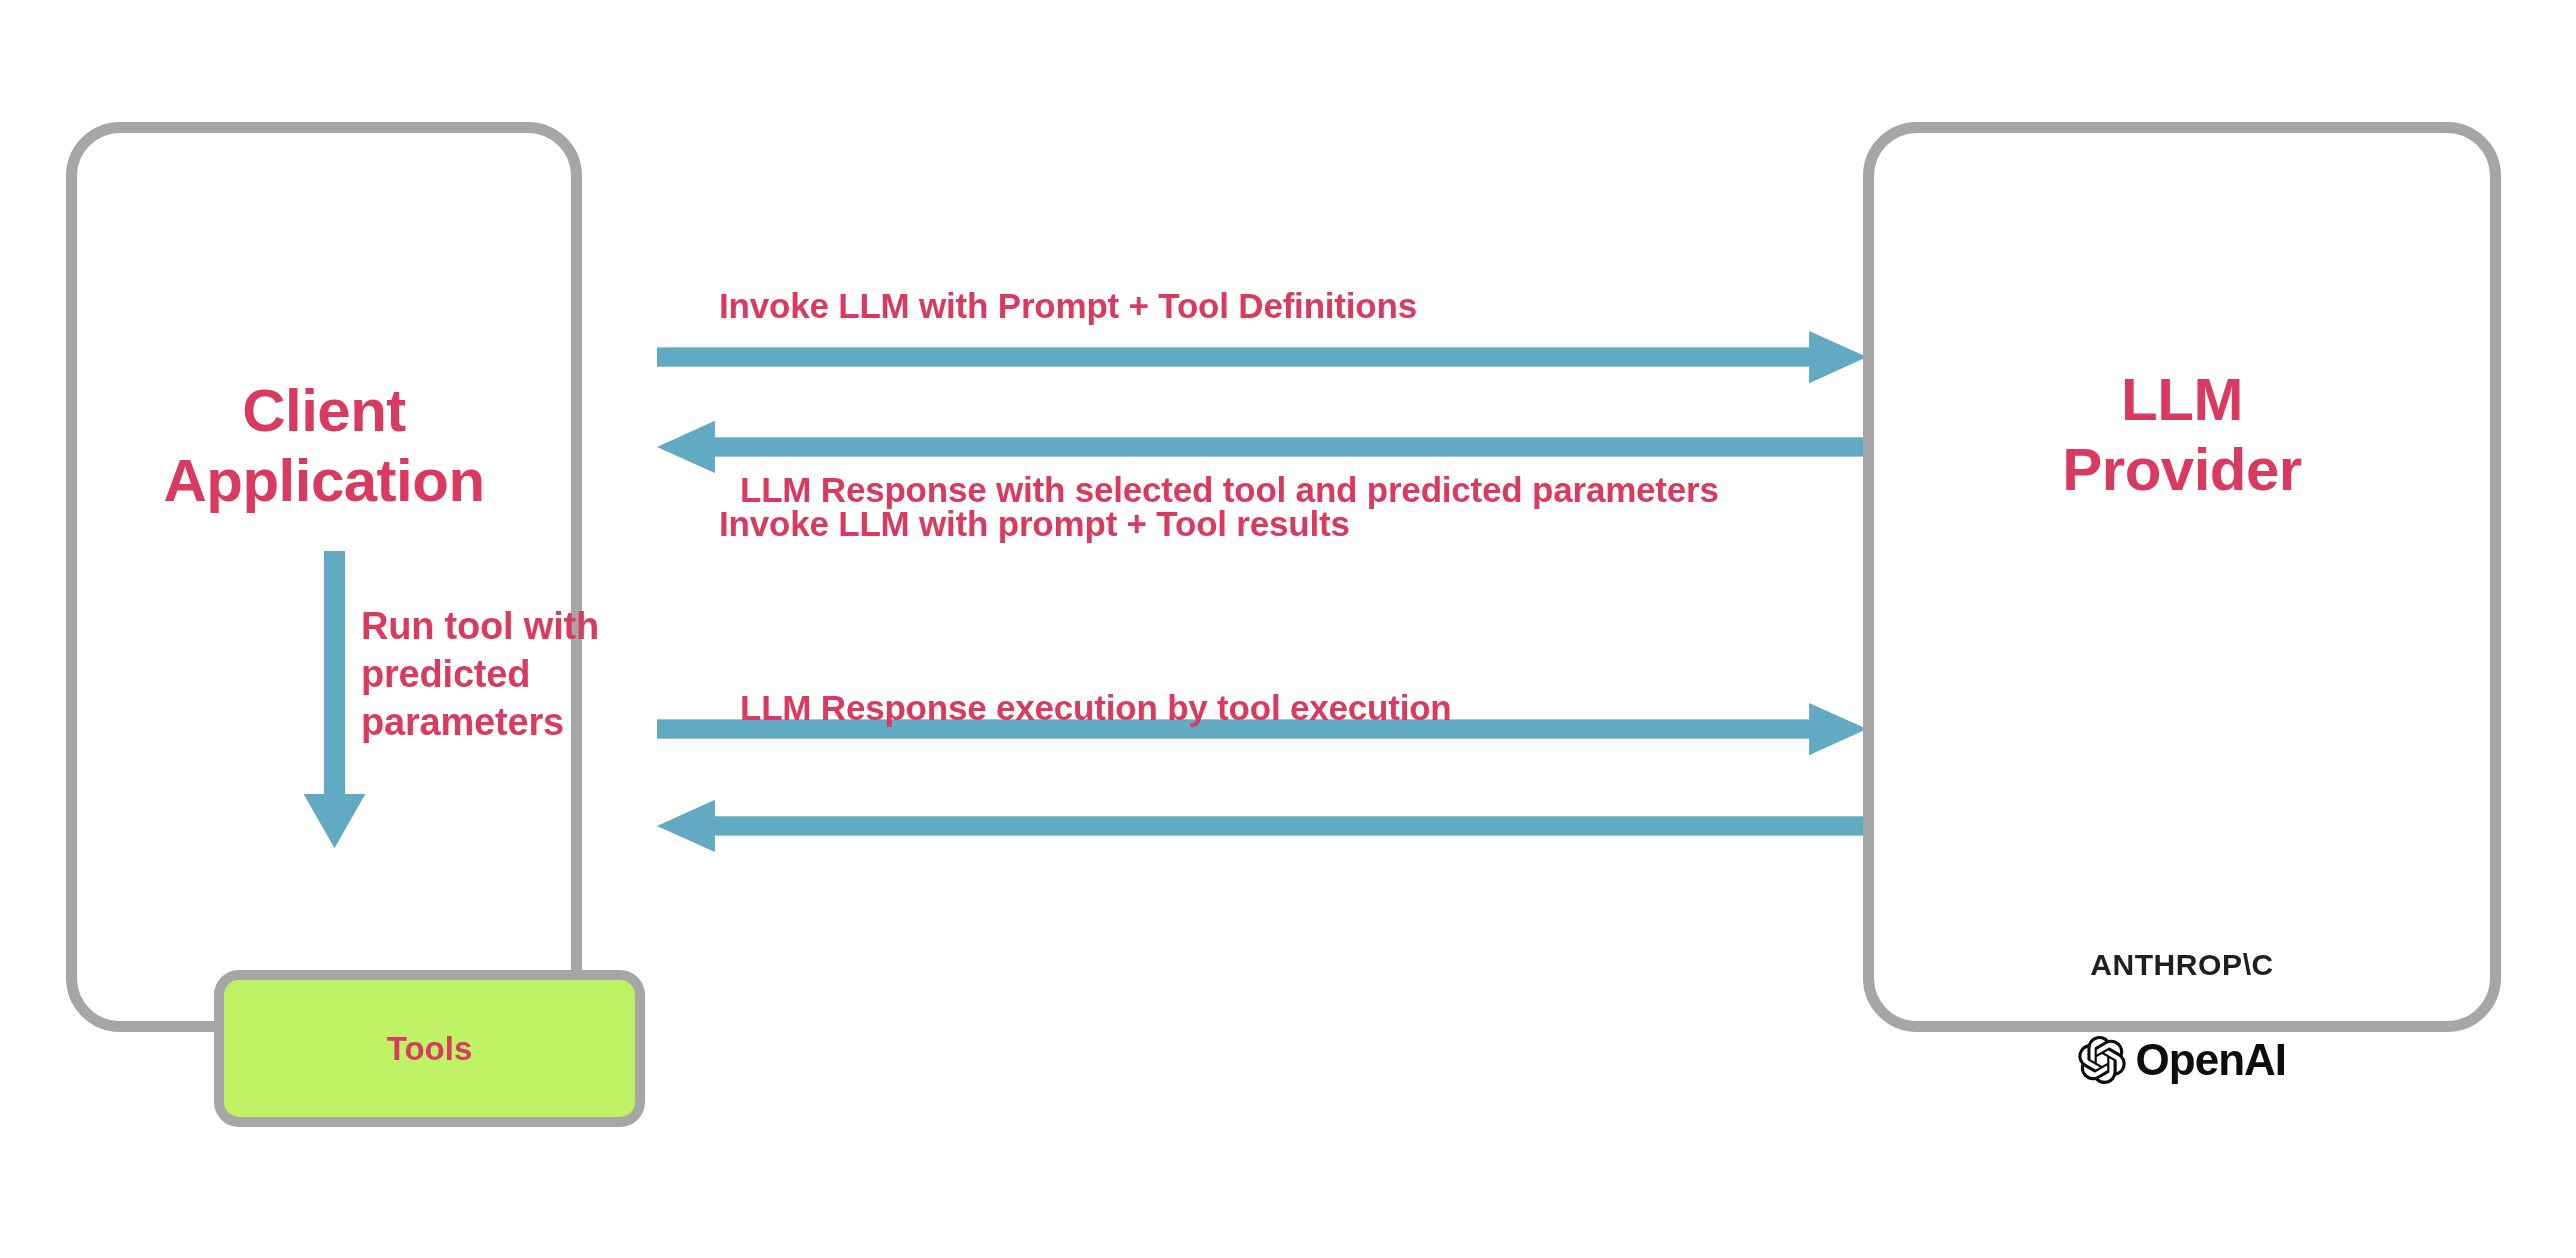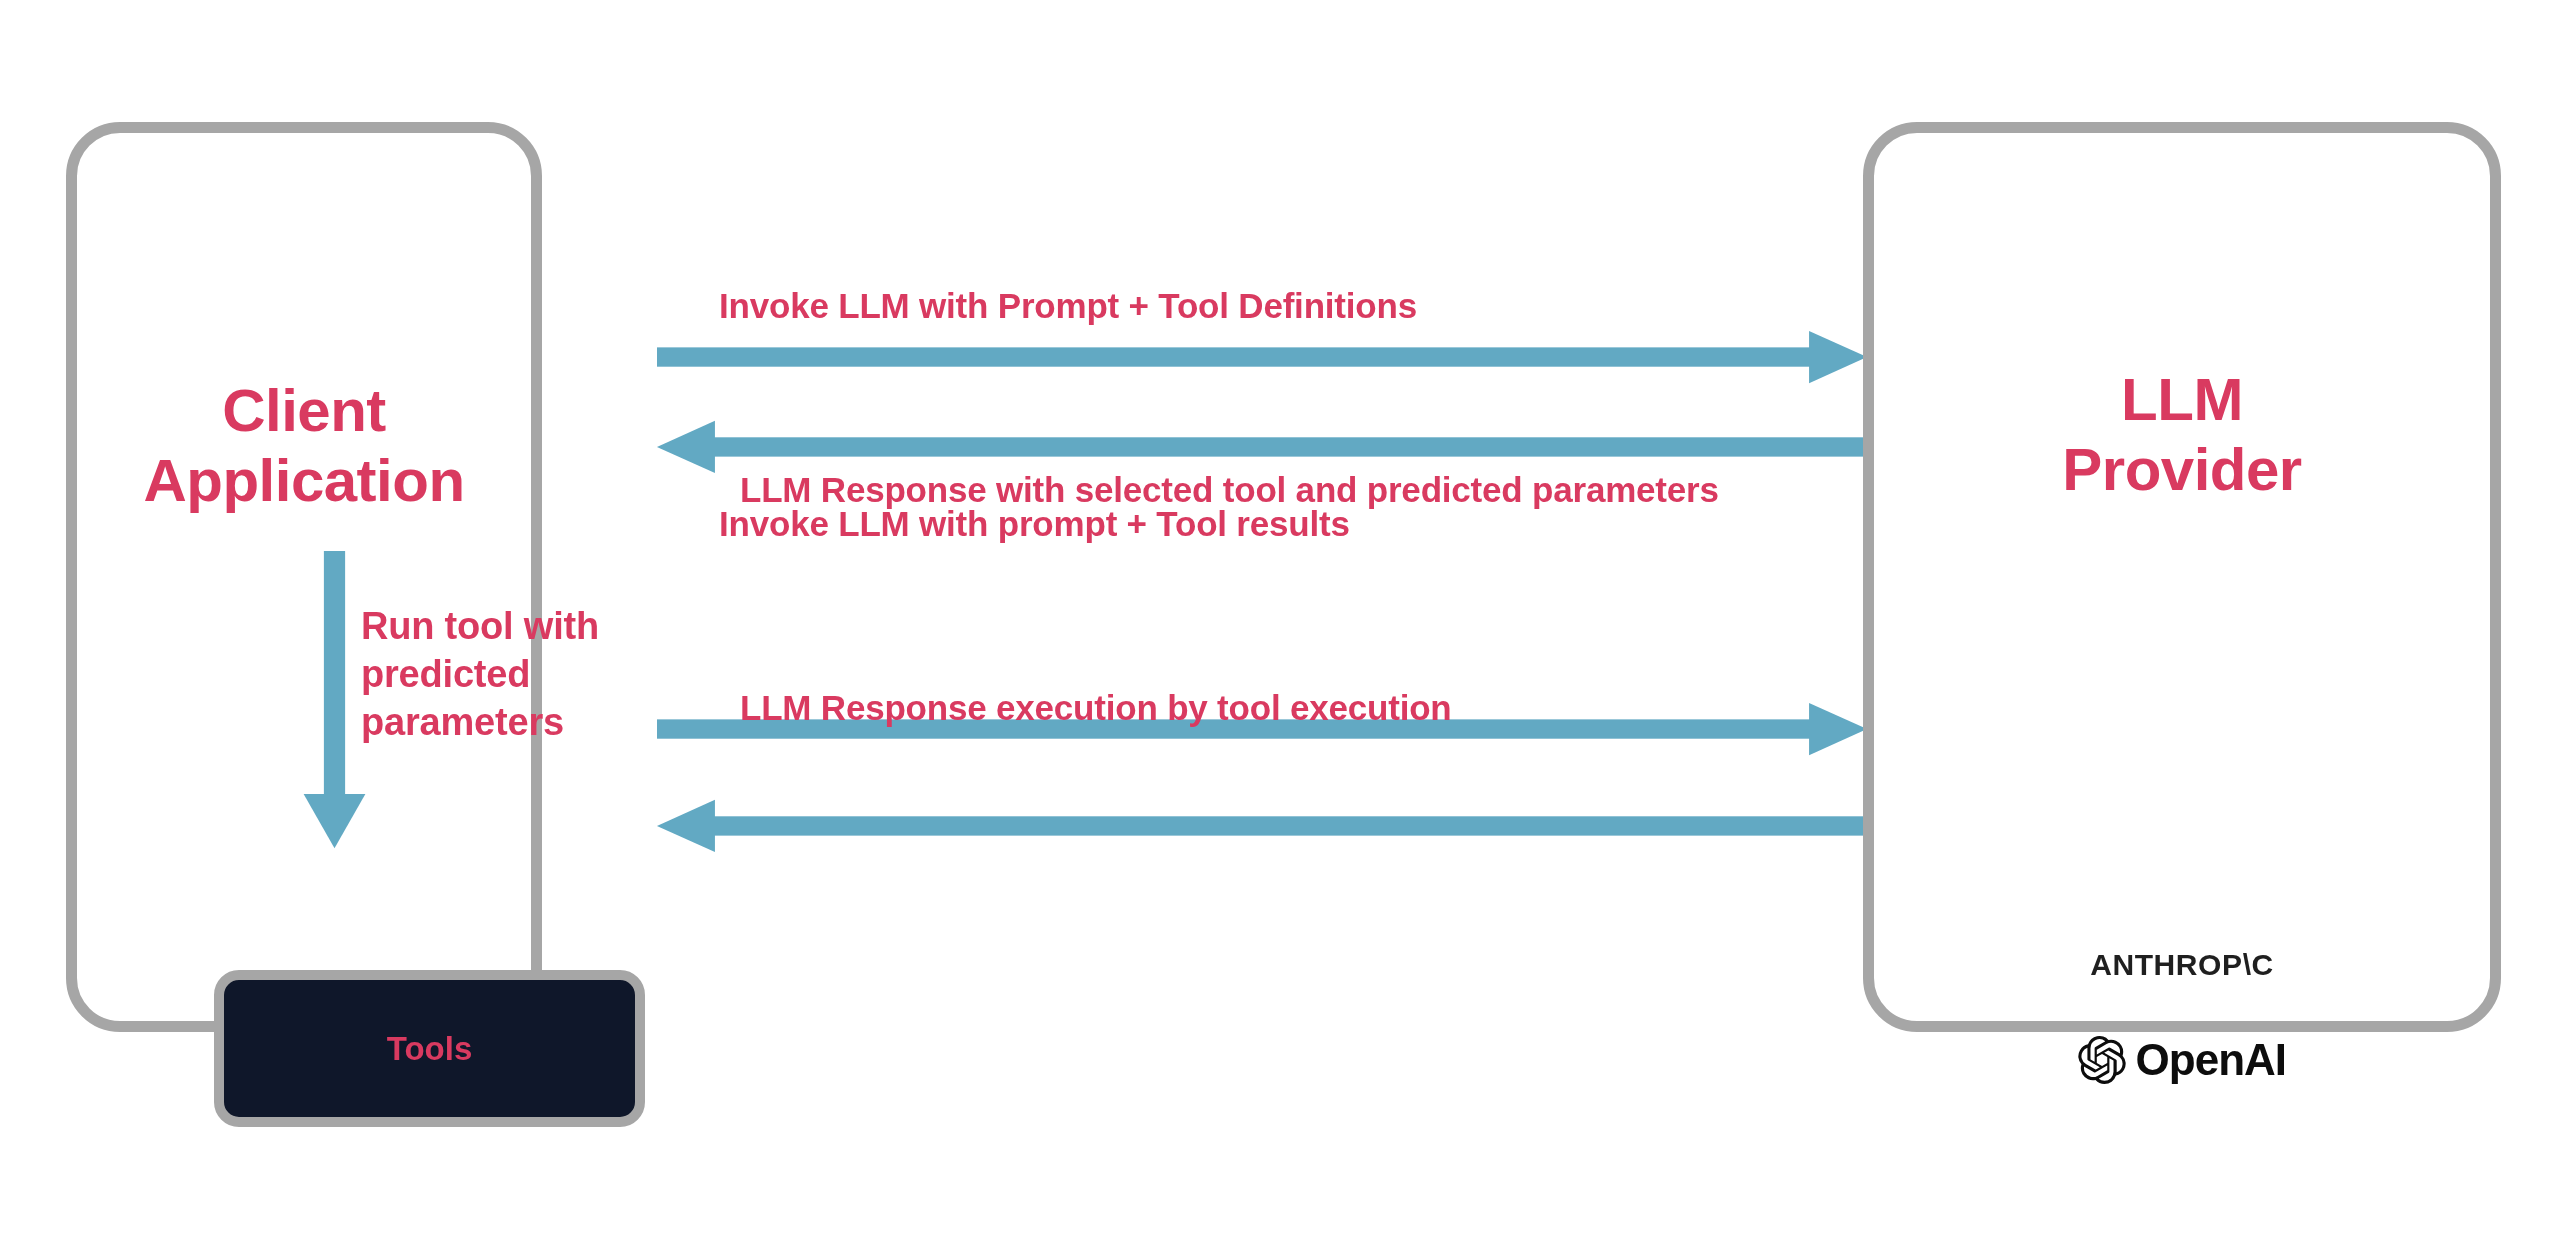--- a/index.html
+++ b/index.html
@@ -25,21 +25,21 @@
   .panel {
     position: absolute;
     box-sizing: border-box;
     border: 11.6px solid #a6a6a6;
     border-radius: 54px;
     background: #ffffff;
   }
   #client-panel {
     left: 66px;
     top: 122px;
-    width: 476px;
+    width: 516px;
     height: 910px;
   }
   #provider-panel {
     left: 1863px;
     top: 122px;
     width: 638px;
     height: 910px;
   }
 
   .panel-title {
@@ -65,21 +65,21 @@
   
   #tools-box {
     position: absolute;
     left: 137px;
     top: 837px;
     width: 431px;
     height: 157px;
     box-sizing: border-box;
     border: 10.6px solid #a6a6a6;
     border-radius: 25px;
-    background: #0f172a;
+    background: #bef264;
     display: flex;
     align-items: center;
     justify-content: center;
   }
   #tools-label {
     color: #d93a60;
     font-size: 33px;
     font-weight: 700;
   }
 

